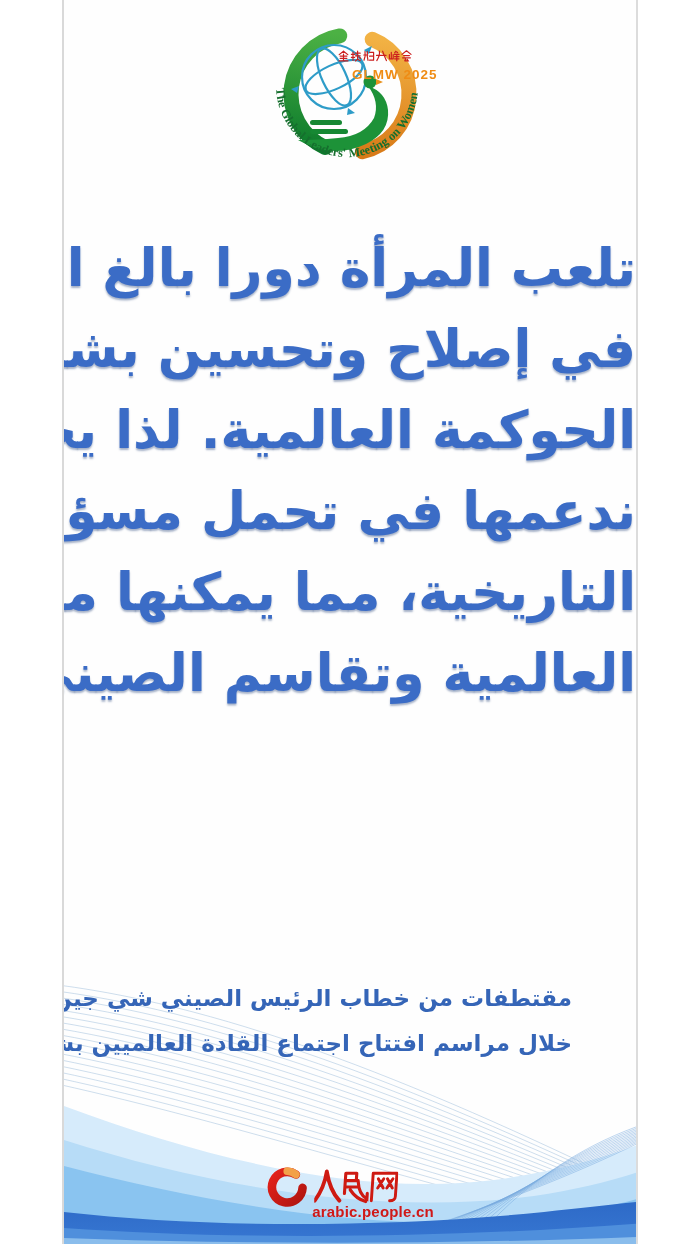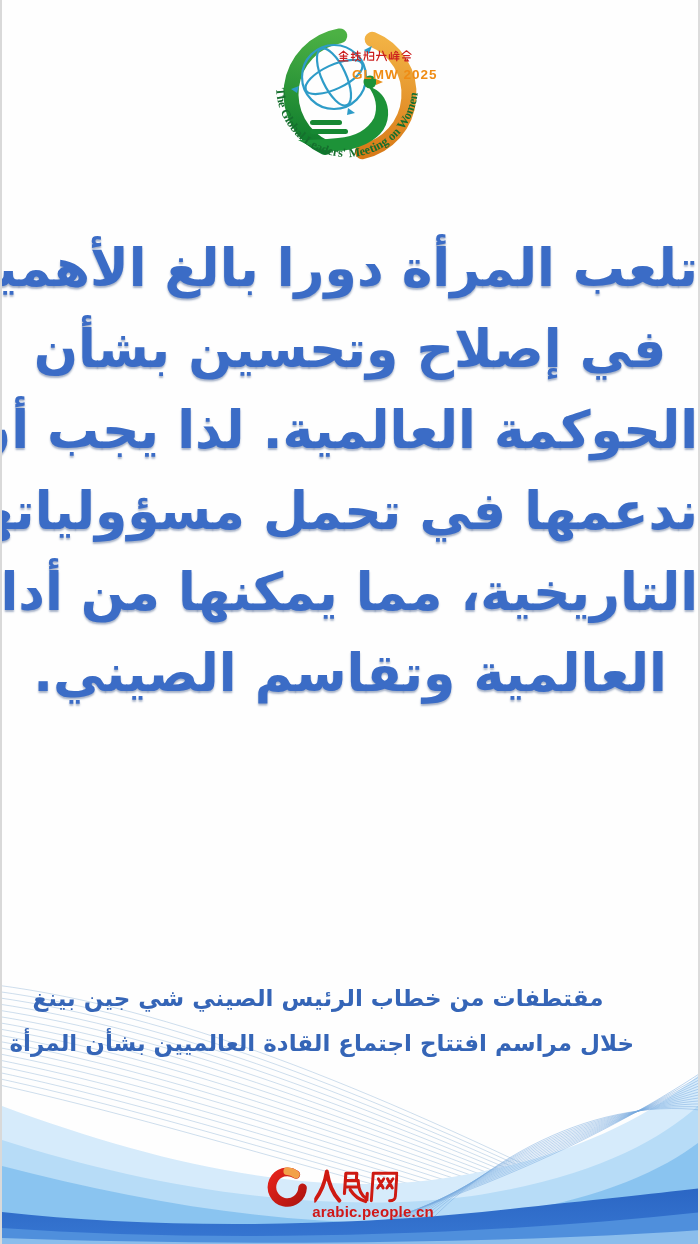--- a/index.html
+++ b/index.html
@@ -1,18 +1,18 @@
 <!DOCTYPE html>
 <html lang="ar"><head>
 <meta charset="utf-8">
 <style>
   html,body{margin:0;padding:0;background:#ffffff;}
   .poster{
     position:relative;
-    width:700px;height:1244px;
+    width:576px;height:1244px;
     margin:0 auto;
     background:#fefefe;
     overflow:hidden;
     box-sizing:border-box;
     border-left:2px solid #d9d9d9;
     border-right:2px solid #dcdcdc;
     font-family:"DejaVu Sans", sans-serif;
   }
   
   .glmw-logo{

